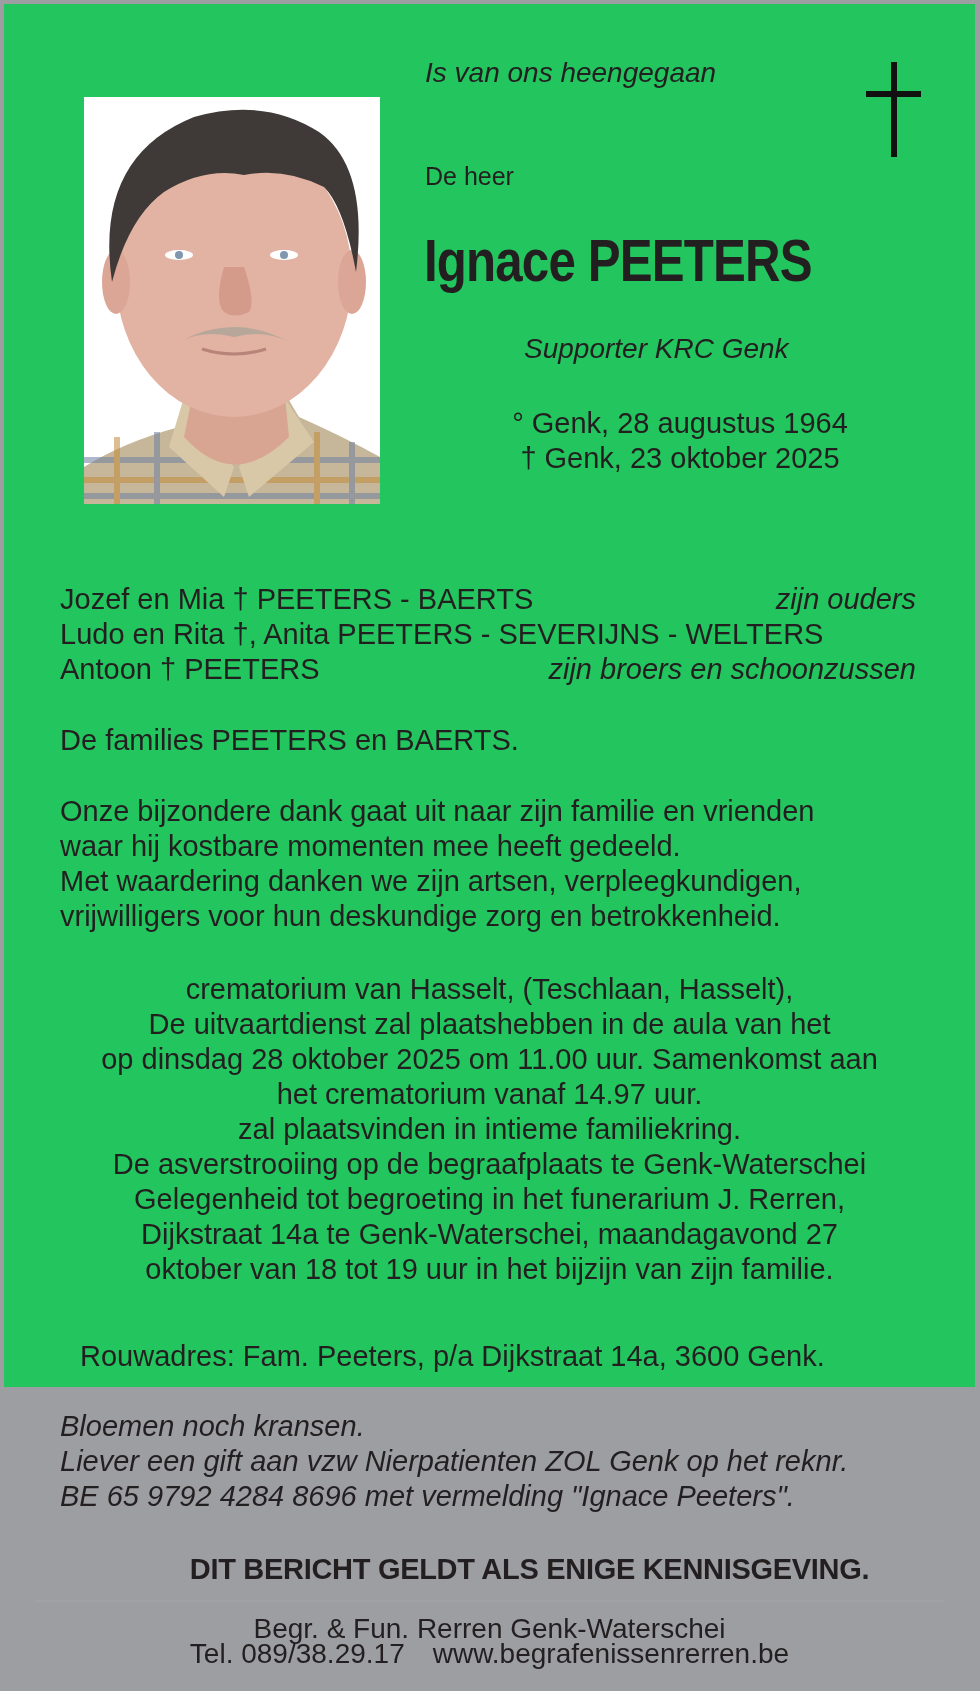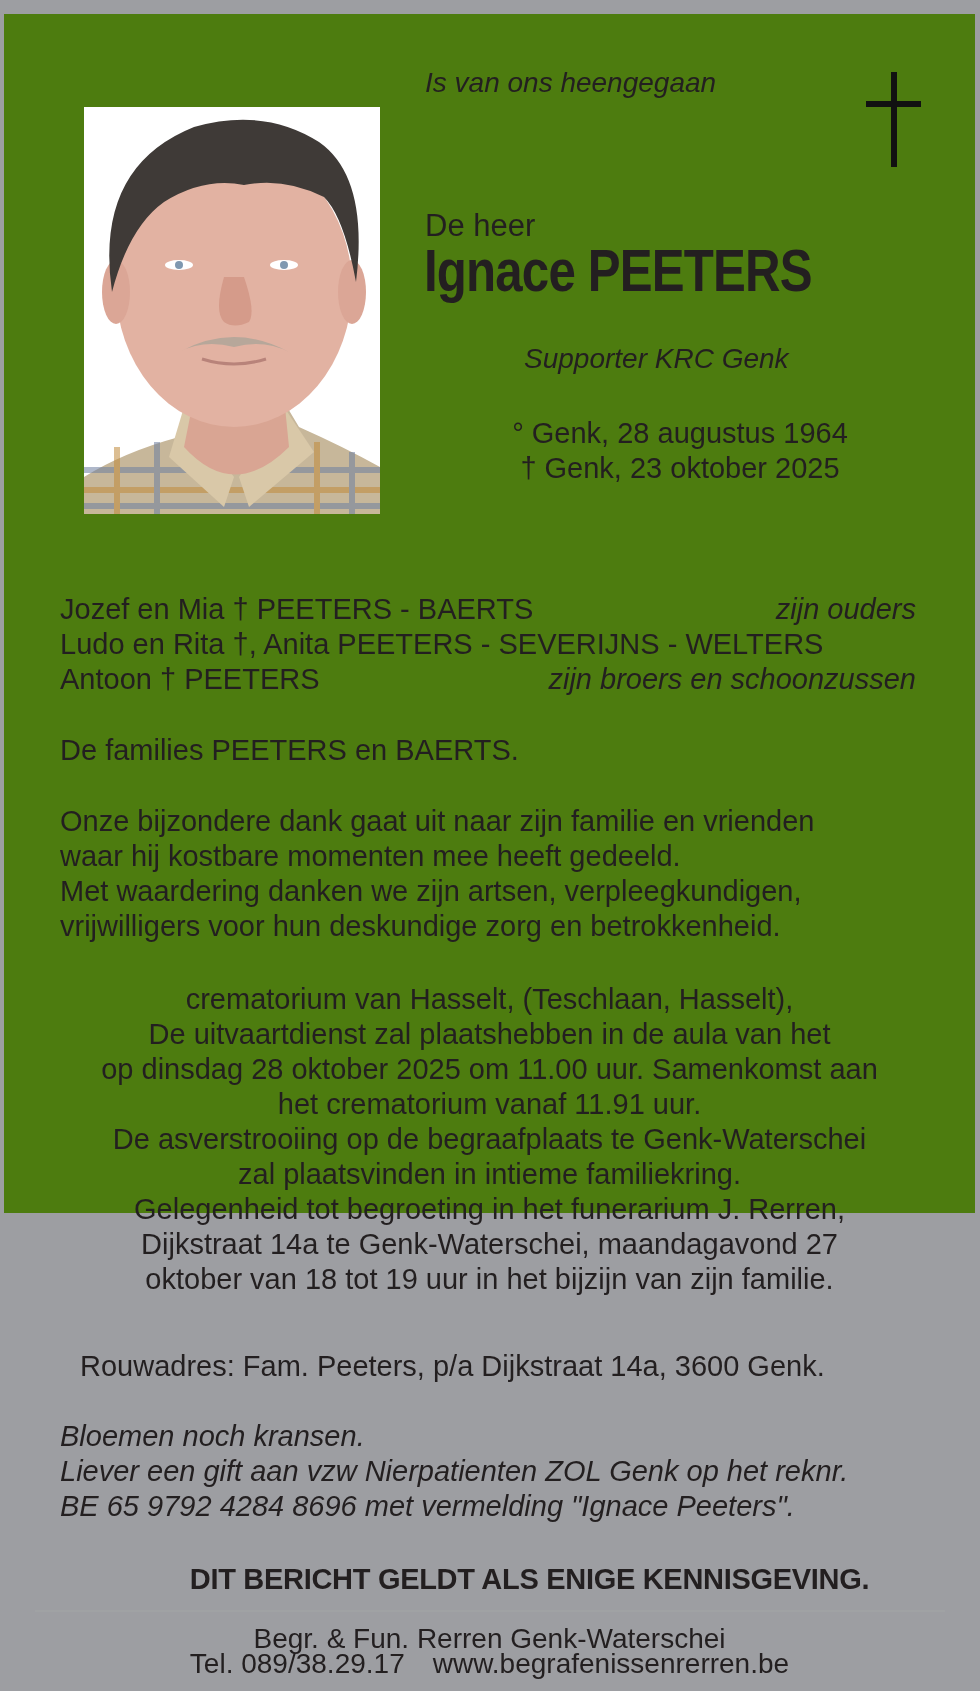--- a/index.html
+++ b/index.html
@@ -1,18 +1,18 @@
 <!DOCTYPE html>
 <html><head>
 <meta charset="utf-8">
 <style>
   html, body { margin:0; padding:0; }
   body { width:980px; height:1691px; background:#9d9ea2; position:relative; overflow:hidden;
          font-family:"Liberation Sans", sans-serif; color:#231f20; }
-  .page { position:absolute; left:4px; top:14px; width:971px; height:1199px; background:#4d7c0f; }
+  .page { position:absolute; left:4px; top:4px; width:971px; height:1383px; background:#22c55e; }
   .abs { position:absolute; white-space:nowrap; }
   .t29 { font-size:29px; line-height:35px; }
   .it { font-style:italic; }
   .photo { position:absolute; left:80px; top:93px; width:296px; height:407px; overflow:hidden; background:#fff; }
   .cross-v { position:absolute; left:887px; top:58px; width:6px; height:95px; background:#111; }
   .cross-h { position:absolute; left:862px; top:87px; width:55px; height:6px; background:#111; }
   .name { font-size:60px; font-weight:bold; letter-spacing:-1px; transform:scaleX(0.82); transform-origin:left top; }
   .center-block { position:absolute; left:0; width:971px; text-align:center; }
   .rule { position:absolute; left:31px; top:1596px; width:910px; height:2px; background:#a0a2a4; }
   .footer { position:absolute; left:0; width:971px; text-align:center; font-size:28px; line-height:25px; }
@@ -60,21 +60,21 @@
       <path d="M118 252 Q150 262 182 252" stroke="#b8837a" stroke-width="3" fill="none"></path>
     </svg>
   </div>
 
   <div>
     <div class="cross-v"></div>
     <div class="cross-h"></div>
   </div>
 
   <div class="abs it" style="left:421px; top:53px; font-size:28px;">Is van ons heengegaan</div>
-  <div class="abs" style="left:421px; top:158px; font-size:31px;margin-top:36px;">De heer</div>
+  <div class="abs" style="left:421px; top:158px; font-size:25px;">De heer</div>
   <div class="abs name" style="left:420px; top:222px;">Ignace PEETERS</div>
   <div class="abs it" style="left:520px; top:329px; font-size:28px;">Supporter KRC Genk</div>
   <div class="abs" style="left:486px; top:402px; width:380px; text-align:center; font-size:29px; line-height:35px;">
     <div>° Genk, 28 augustus 1964</div>
     <div>† Genk, 23 oktober 2025</div>
   </div>
 
 
   <div>
     <div class="abs t29" style="left:56px; top:578px;">Jozef en Mia † PEETERS - BAERTS</div>
@@ -90,23 +90,23 @@
     <div>Onze bijzondere dank gaat uit naar zijn familie en vrienden</div>
     <div>waar hij kostbare momenten mee heeft gedeeld.</div>
     <div>Met waardering danken we zijn artsen, verpleegkundigen,</div>
     <div>vrijwilligers voor hun deskundige zorg en betrokkenheid.</div>
   </div>
 
   <div class="center-block t29" style="top:968px;">
     <div>crematorium van Hasselt, (Teschlaan, Hasselt),</div>
     <div>De uitvaartdienst zal plaatshebben in de aula van het</div>
     <div>op dinsdag 28 oktober 2025 om 11.00 uur. Samenkomst aan</div>
-    <div>het crematorium vanaf 11.91 uur.</div>
+    <div>het crematorium vanaf 14.97 uur.</div>
+    <div>zal plaatsvinden in intieme familiekring.</div>
     <div>De asverstrooiing op de begraafplaats te Genk-Waterschei</div>
-    <div>zal plaatsvinden in intieme familiekring.</div>
     <div>Gelegenheid tot begroeting in het funerarium J. Rerren,</div>
     <div>Dijkstraat 14a te Genk-Waterschei, maandagavond 27</div>
     <div>oktober van 18 tot 19 uur in het bijzijn van zijn familie.</div>
   </div>
 
   <div class="abs t29" style="left:56px; top:1335px;margin-left:20px;">Rouwadres: Fam. Peeters, p/a Dijkstraat 14a, 3600 Genk.</div>
 
   <div class="abs t29 it" style="left:56px; top:1405px;">
     <div>Bloemen noch kransen.</div>
     <div>Liever een gift aan vzw Nierpatienten ZOL Genk op het reknr.</div>

